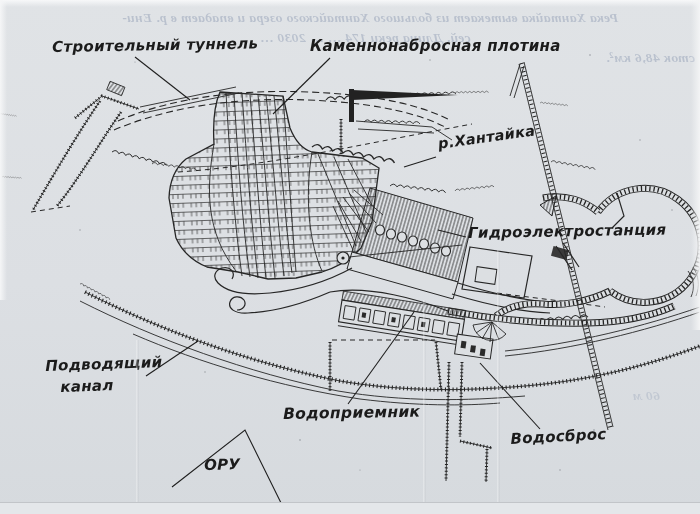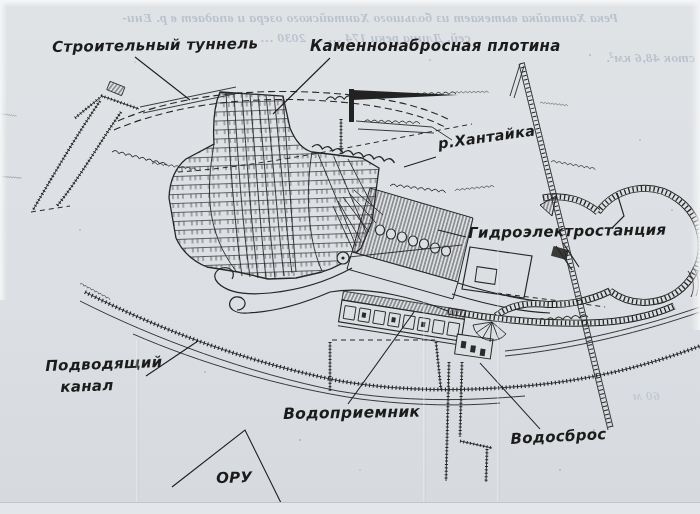--- a/index.html
+++ b/index.html
@@ -258,21 +258,21 @@
   </svg>
 
   <div class="lbl" style="left:52px;top:38px;transform:rotate(-1deg);">Строительный туннель</div>
   <div class="lbl" style="left:310px;top:37px;">Каменнонабросная плотина</div>
   <div class="lbl" style="left:437px;top:136px;font-size:14.5px;transform:rotate(-8deg);">р.Хантайка</div>
   <div class="lbl" style="left:468px;top:224px;transform:rotate(-1deg);">Гидроэлектростанция</div>
   <div class="lbl" style="left:45px;top:357px;transform:rotate(-2deg);">Подводящий</div>
   <div class="lbl" style="left:60px;top:378px;transform:rotate(-2deg);">канал</div>
   <div class="lbl" style="left:283px;top:405px;font-size:15.5px;transform:rotate(-1deg);">Водоприемник</div>
   <div class="lbl" style="left:510px;top:430px;transform:rotate(-3deg);">Водосброс</div>
-  <div class="lbl" style="left:216px;top:456px;transform:rotate(-1deg);margin-top:13px;">ОРУ</div>
+  <div class="lbl" style="left:204px;top:456px;transform:rotate(-1deg);">ОРУ</div>
 
   <div class="seam" style="left:136px;top:340px;height:174px;"></div>
   <div class="seam" style="left:423px;top:300px;height:214px;"></div>
   <div class="seam" style="left:497px;top:250px;height:264px;"></div>
   <div class="edge edge-top"></div>
   <div class="edge edge-left"></div>
   <div class="edge edge-right"></div>
   <div class="edge edge-bottom"></div>
 </div>
 

